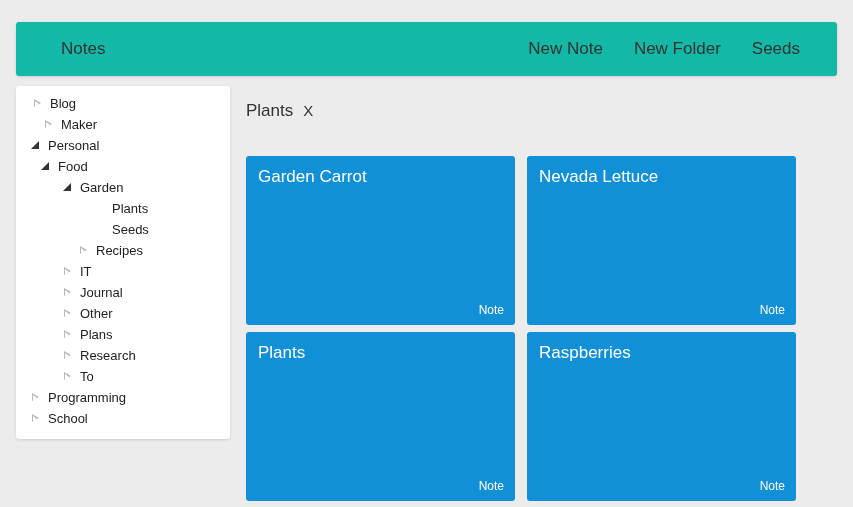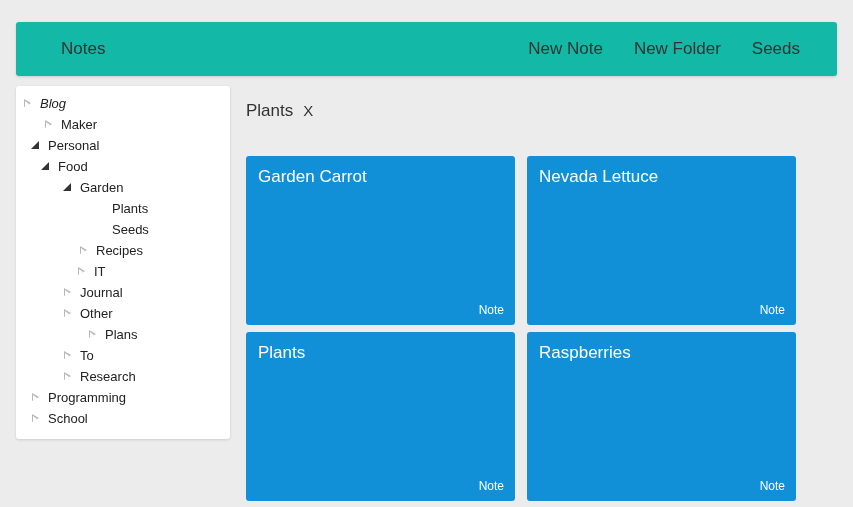--- a/index.html
+++ b/index.html
@@ -192,34 +192,34 @@
 <div class="topbar">
   <div class="topbar-title">Notes</div>
   <div class="topbar-actions">
       <div class="topbar-link">New Note</div>
       <div class="topbar-link">New Folder</div>
       <div class="topbar-link">Seeds</div>
     </div>
 </div>
 
 <div class="sidebar">
-    <div class="tree-item" style="padding-left: 6px; font-style: italic;"><span class="tree-arrow collapsed"></span><span class="tree-label">Blog</span></div>
+    <div class="tree-item" style="padding-left: 16px;"><span class="tree-arrow collapsed"></span><span class="tree-label">Blog</span></div>
     <div class="tree-item" style="padding-left: 27px;"><span class="tree-arrow collapsed"></span><span class="tree-label">Maker</span></div>
     <div class="tree-item" style="padding-left: 14px;"><span class="tree-arrow expanded"></span><span class="tree-label">Personal</span></div>
     <div class="tree-item" style="padding-left: 14px; margin-left: 10px;"><span class="tree-arrow expanded"></span><span class="tree-label">Food</span></div>
     <div class="tree-item" style="padding-left: 46px;"><span class="tree-arrow expanded"></span><span class="tree-label">Garden</span></div>
     <div class="tree-item" style="padding-left: 78px;"><span class="tree-arrow none"></span><span class="tree-label">Plants</span></div>
     <div class="tree-item" style="padding-left: 78px;"><span class="tree-arrow none"></span><span class="tree-label">Seeds</span></div>
     <div class="tree-item" style="padding-left: 62px;"><span class="tree-arrow collapsed"></span><span class="tree-label">Recipes</span></div>
-    <div class="tree-item" style="padding-left: 60px;"><span class="tree-arrow collapsed"></span><span class="tree-label">IT</span></div>
+    <div class="tree-item" style="padding-left: 46px;"><span class="tree-arrow collapsed"></span><span class="tree-label">IT</span></div>
     <div class="tree-item" style="padding-left: 46px;"><span class="tree-arrow collapsed"></span><span class="tree-label">Journal</span></div>
     <div class="tree-item" style="padding-left: 46px;"><span class="tree-arrow collapsed"></span><span class="tree-label">Other</span></div>
-    <div class="tree-item" style="padding-left: 46px; margin-left: 25px;"><span class="tree-arrow collapsed"></span><span class="tree-label">Plans</span></div>
+    <div class="tree-item" style="padding-left: 46px;"><span class="tree-arrow collapsed"></span><span class="tree-label">Plans</span></div>
+    <div class="tree-item" style="padding-left: 46px;"><span class="tree-arrow collapsed"></span><span class="tree-label">Research</span></div>
     <div class="tree-item" style="padding-left: 46px;"><span class="tree-arrow collapsed"></span><span class="tree-label">To</span></div>
-    <div class="tree-item" style="padding-left: 46px;"><span class="tree-arrow collapsed"></span><span class="tree-label">Research</span></div>
     <div class="tree-item" style=""><span class="tree-arrow collapsed"></span><span class="tree-label">Programming</span></div>
     <div class="tree-item" style="padding-left: 14px;"><span class="tree-arrow collapsed"></span><span class="tree-label">School</span></div>
   </div>
 
 <div class="content">
   <div class="crumb">
     <span class="crumb-name">Plants</span>
     <span class="crumb-close">X</span>
   </div>
   <div class="cards">

